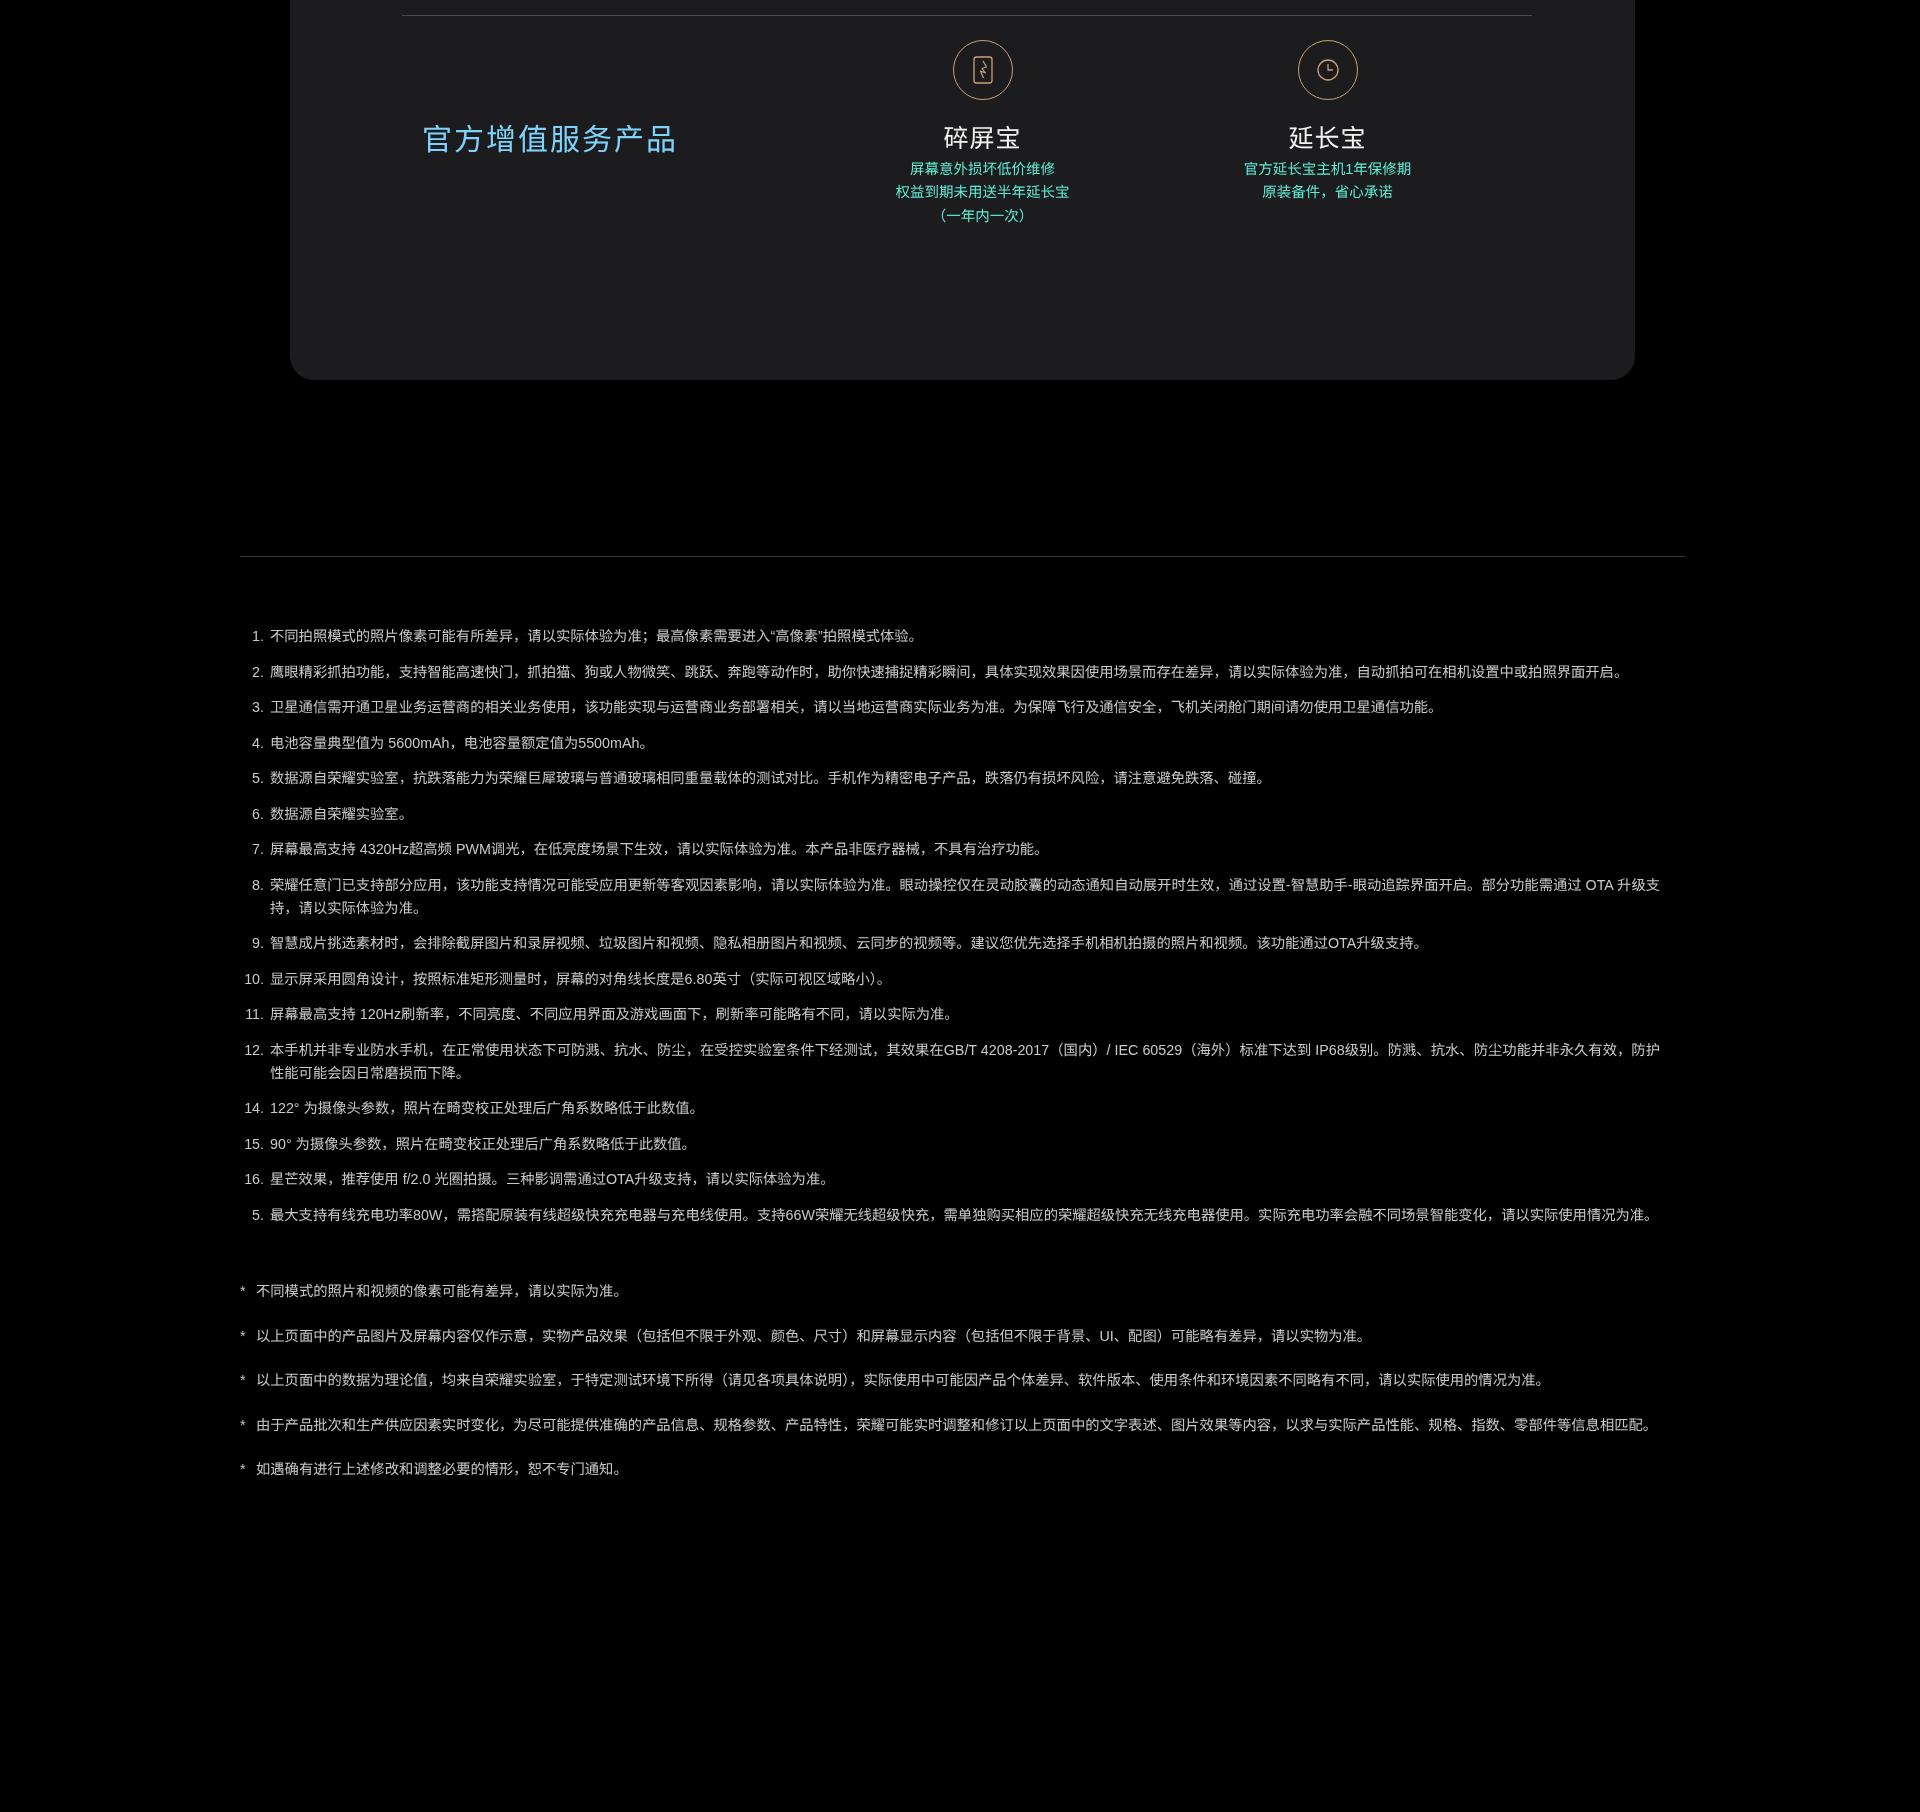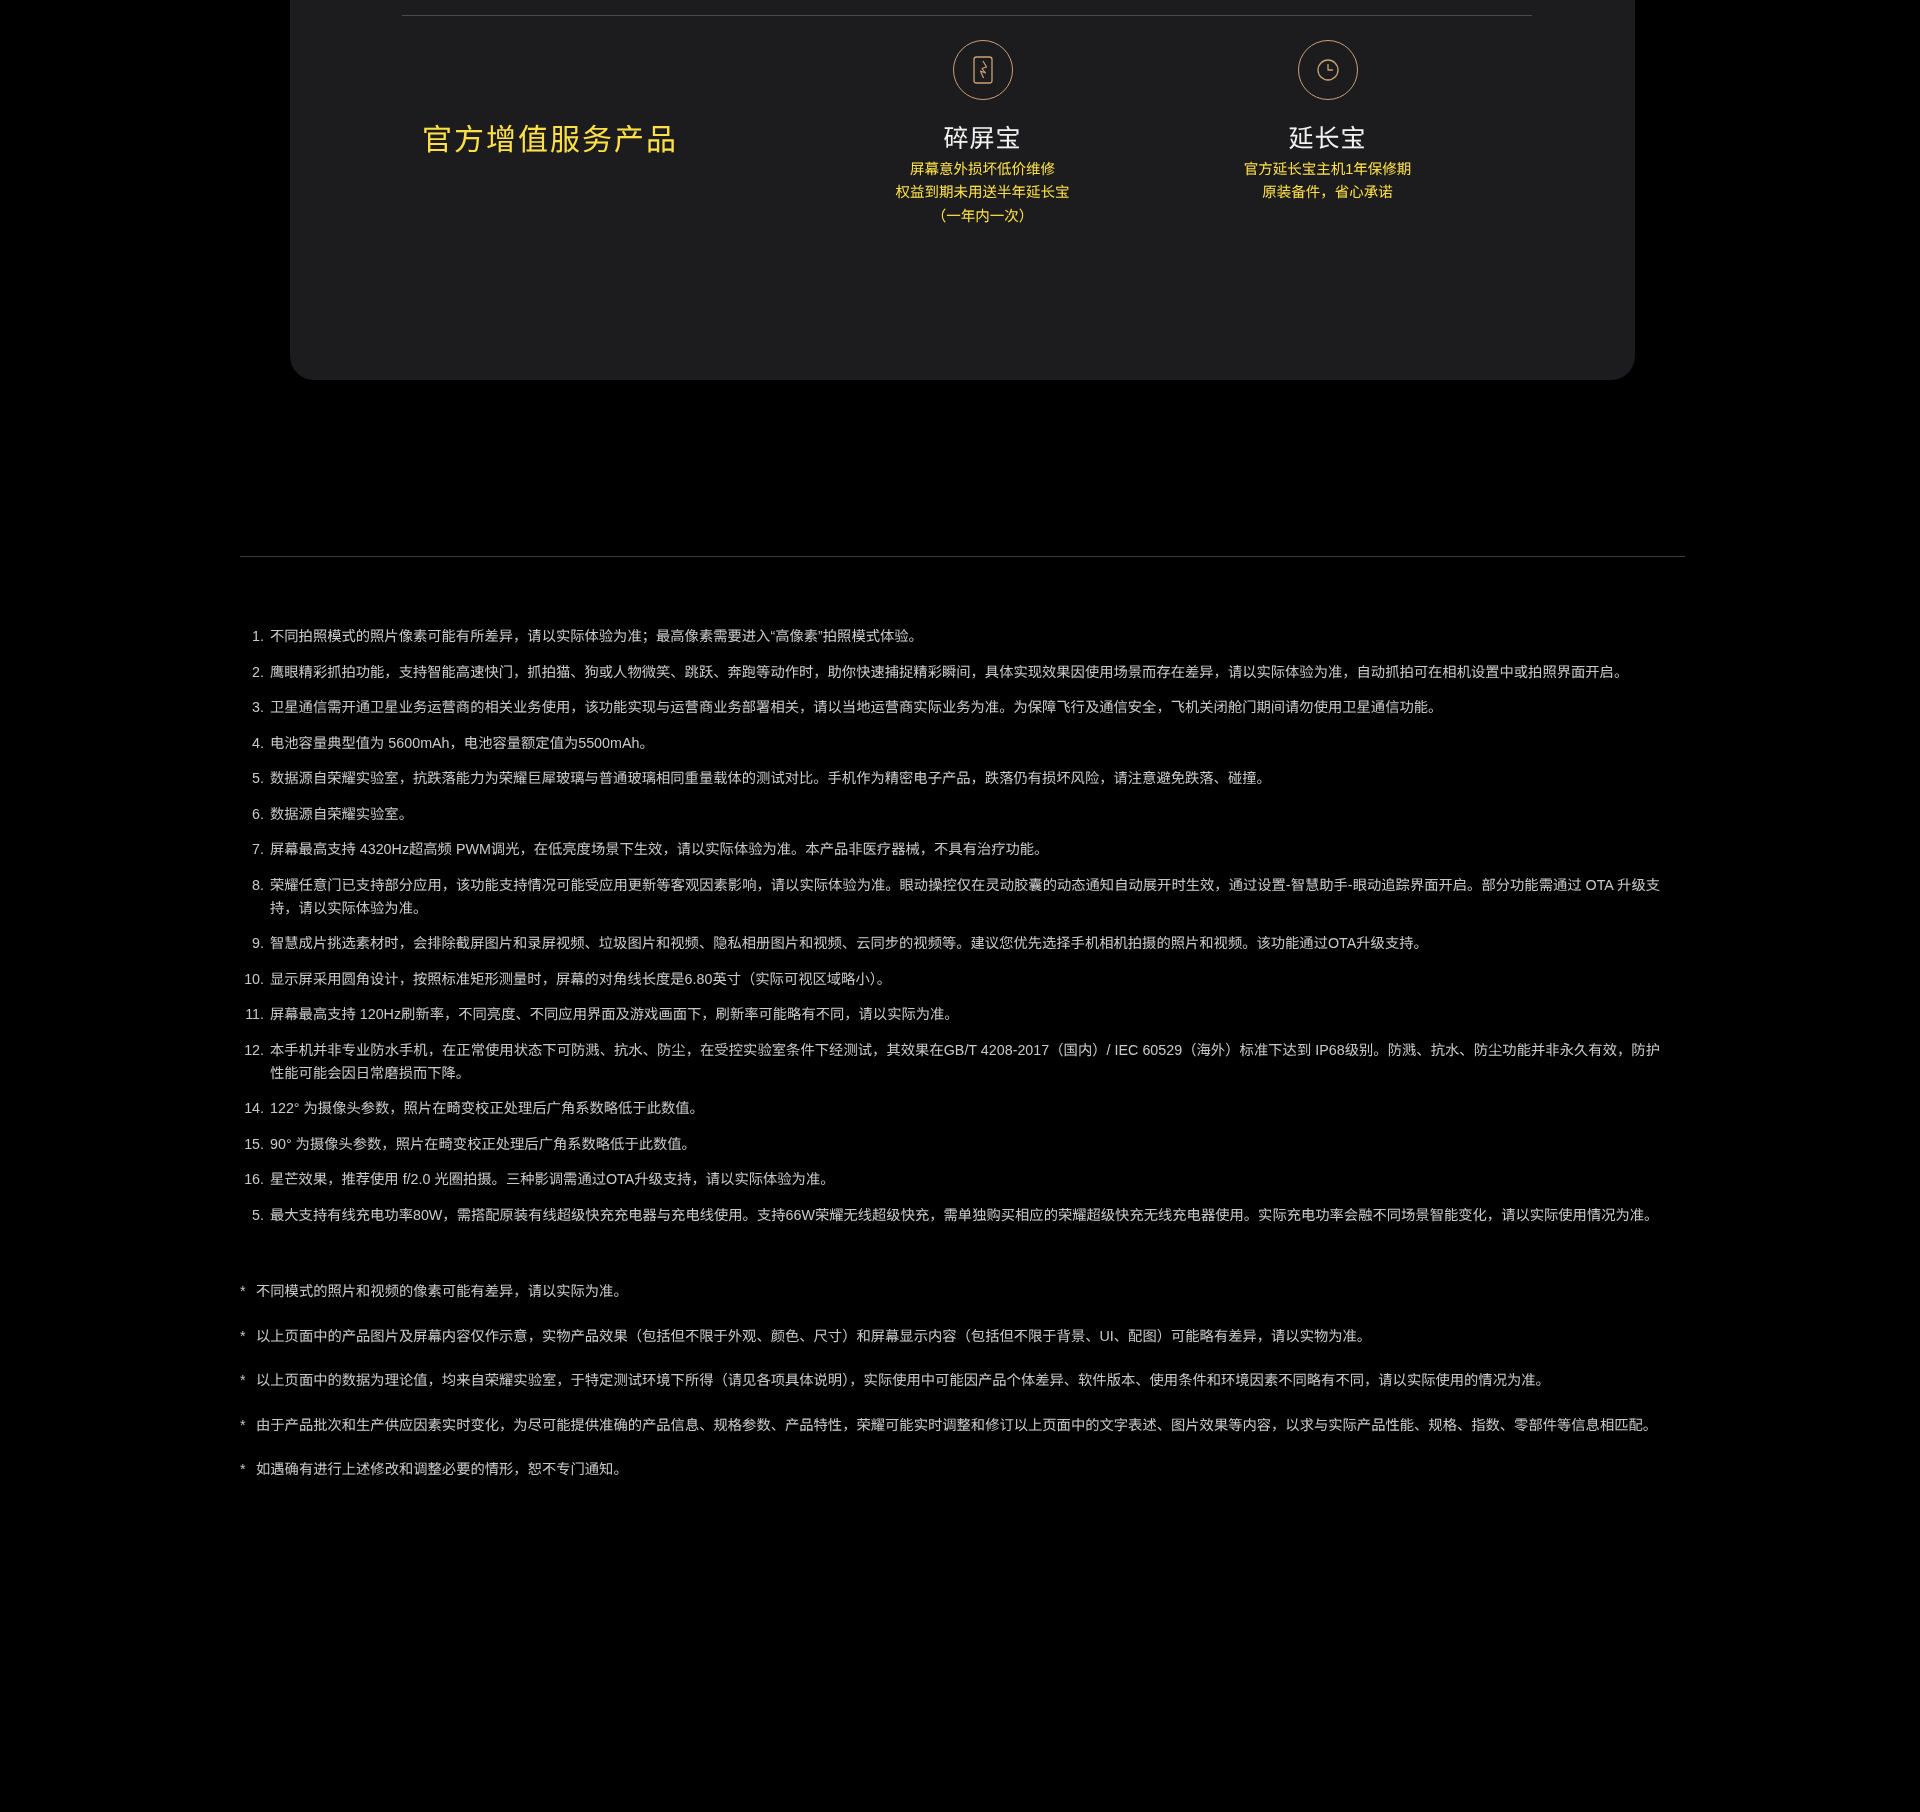--- a/index.html
+++ b/index.html
@@ -45,21 +45,21 @@
     left: 0;
     top: 120px;
     width: 100%;
     display: flex;
     align-items: flex-start;
   }
   .vas-title {
     width: 520px;
     text-align: center;
     font-size: 30px;
-    color: #fde047;
+    color: #7dd3fc;
     letter-spacing: 2px;
     padding-top: 75px;
     font-weight: 400;
   }
   .vas-item {
     width: 345px;
     text-align: center;
   }
   .vas-icon {
     width: 60px;
@@ -74,21 +74,21 @@
   .vas-icon svg { display: block; }
   .vas-name {
     font-size: 25px;
     color: #f2f2f2;
     letter-spacing: 1px;
     margin-bottom: 4px;
   }
   .vas-desc {
     font-size: 14.5px;
     line-height: 1.62;
-    color: #fde047;
+    color: #5eead4;
   }
 
   
   .notes-rule {
     position: absolute;
     left: 240px;
     top: 556px;
     width: 1445px;
     height: 1px;
     background: #3a3a3a;

